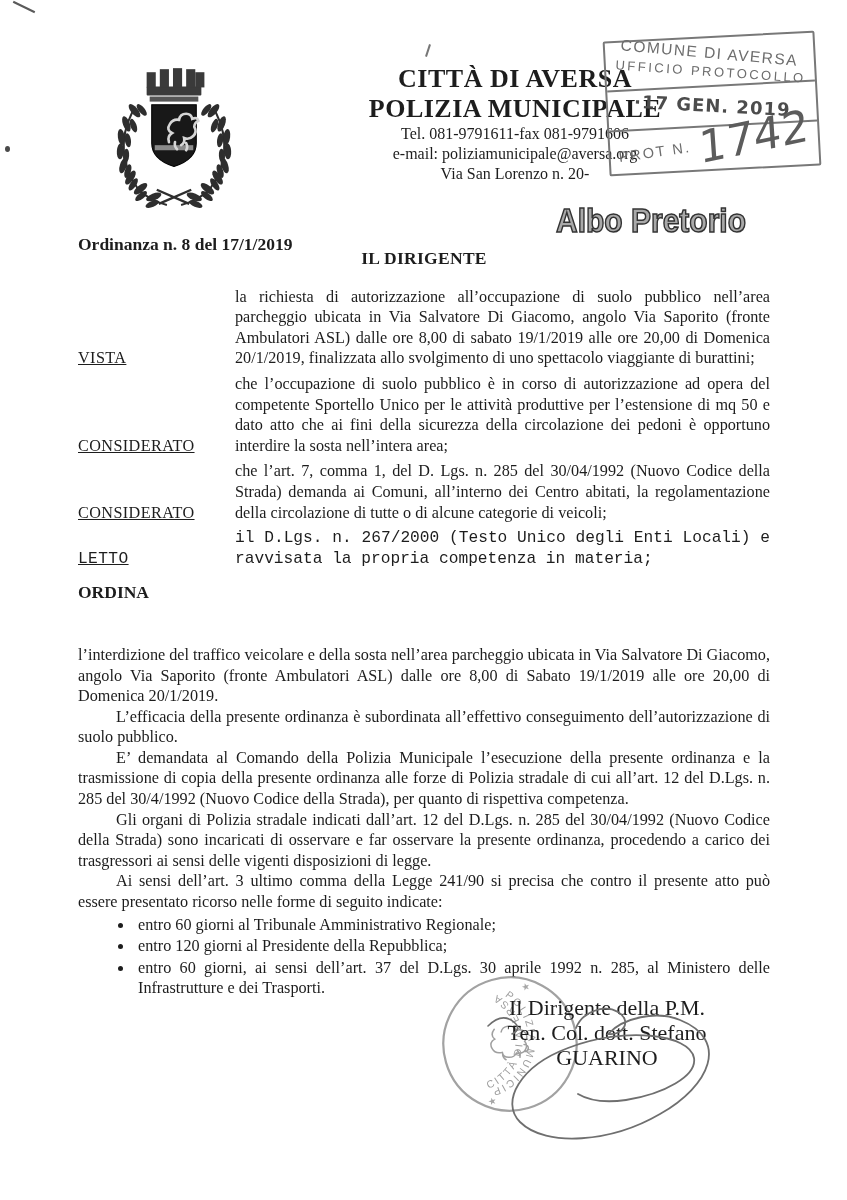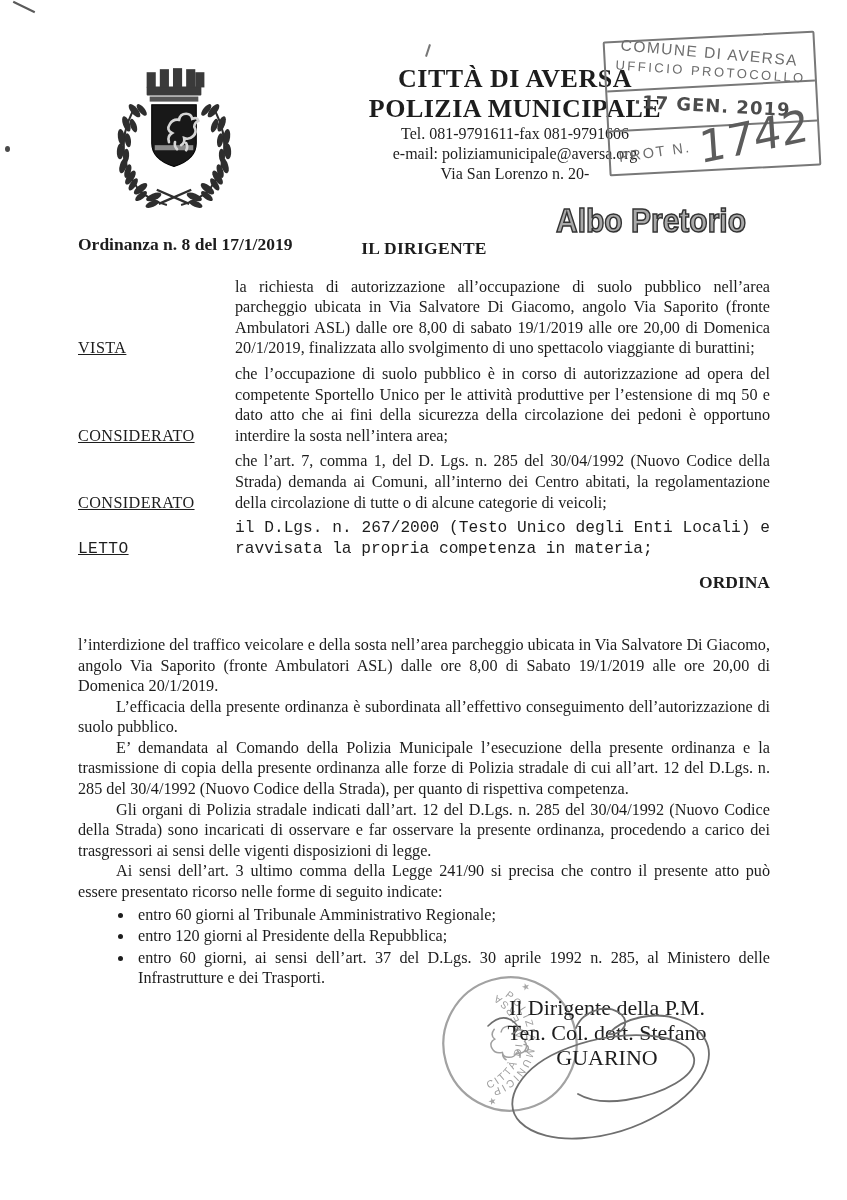--- a/index.html
+++ b/index.html
@@ -37,26 +37,26 @@
   }
   
   .ord-line{position:absolute;left:78px;top:234px;font-size:17.5px;font-weight:bold;}
   .albo{
     position:absolute;left:556px;top:204px;
     font-family:"Liberation Sans",sans-serif;font-weight:bold;font-size:30px;
     letter-spacing:0;color:#a9a9a9;-webkit-text-stroke:1.4px #333333;
     transform:scaleY(1.08);white-space:nowrap;
   }
   
-  .doc-body{position:absolute;left:78px;top:238px;width:692px;font-size:16.2px;line-height:20.6px;}
+  .doc-body{position:absolute;left:78px;top:248px;width:692px;font-size:16.2px;line-height:20.6px;}
   .sec-heading{text-align:center;font-weight:bold;font-size:17.5px;letter-spacing:.3px;margin:0 0 18px 0;}
   .premise{display:flex;margin-bottom:5px;align-items:flex-end;}
   .premise-label{flex:0 0 157px;text-decoration:underline;letter-spacing:.4px;}
   .premise-text{flex:1;text-align:justify;}
-  .ordina{text-align:right;font-weight:bold;font-size:17.5px;margin:13px 0 15px 0;}
+  .ordina{text-align:left;font-weight:bold;font-size:17.5px;margin:13px 0 15px 0;}
   .para{margin:0;text-align:justify;text-indent:38px;}
   .para.first{text-indent:0;margin-top:42px;}
   ul.recourse{margin:2px 0 0 0;padding-left:56px;}
   ul.recourse li{margin:1px 0;padding-left:4px;text-align:justify;}
   
   .sig-block{position:absolute;left:456px;top:995px;width:302px;text-align:center;
     font-size:22px;line-height:25px;z-index:2;}
   .seal-svg{position:absolute;left:436px;top:970px;width:148px;height:148px;
     transform:rotate(-16deg);z-index:1;opacity:.85;}
   .sig-svg{position:absolute;left:428px;top:988px;width:322px;height:172px;z-index:3;pointer-events:none;}

